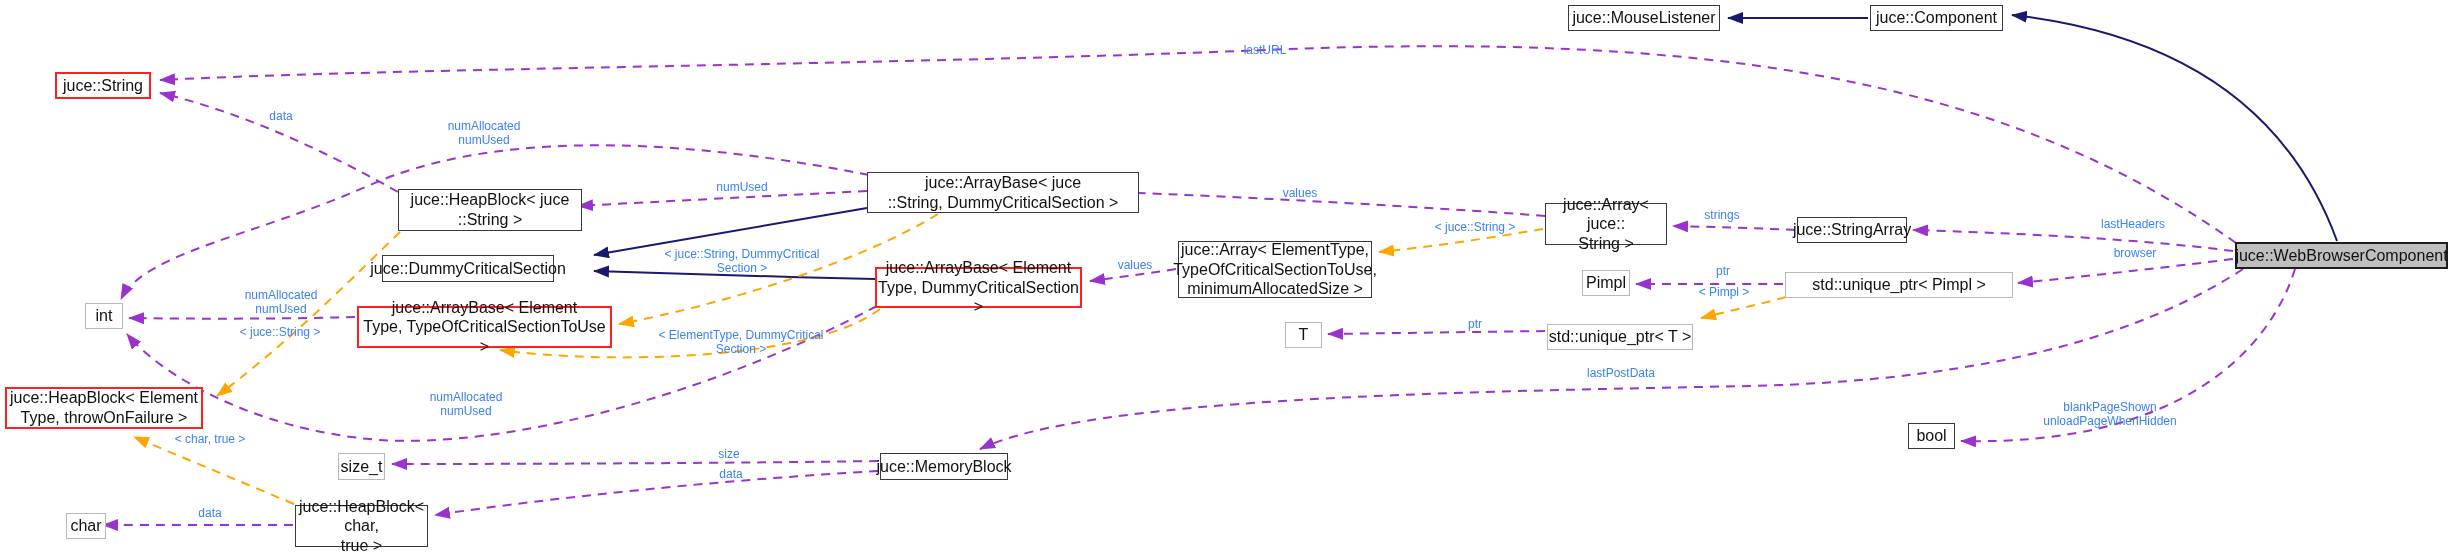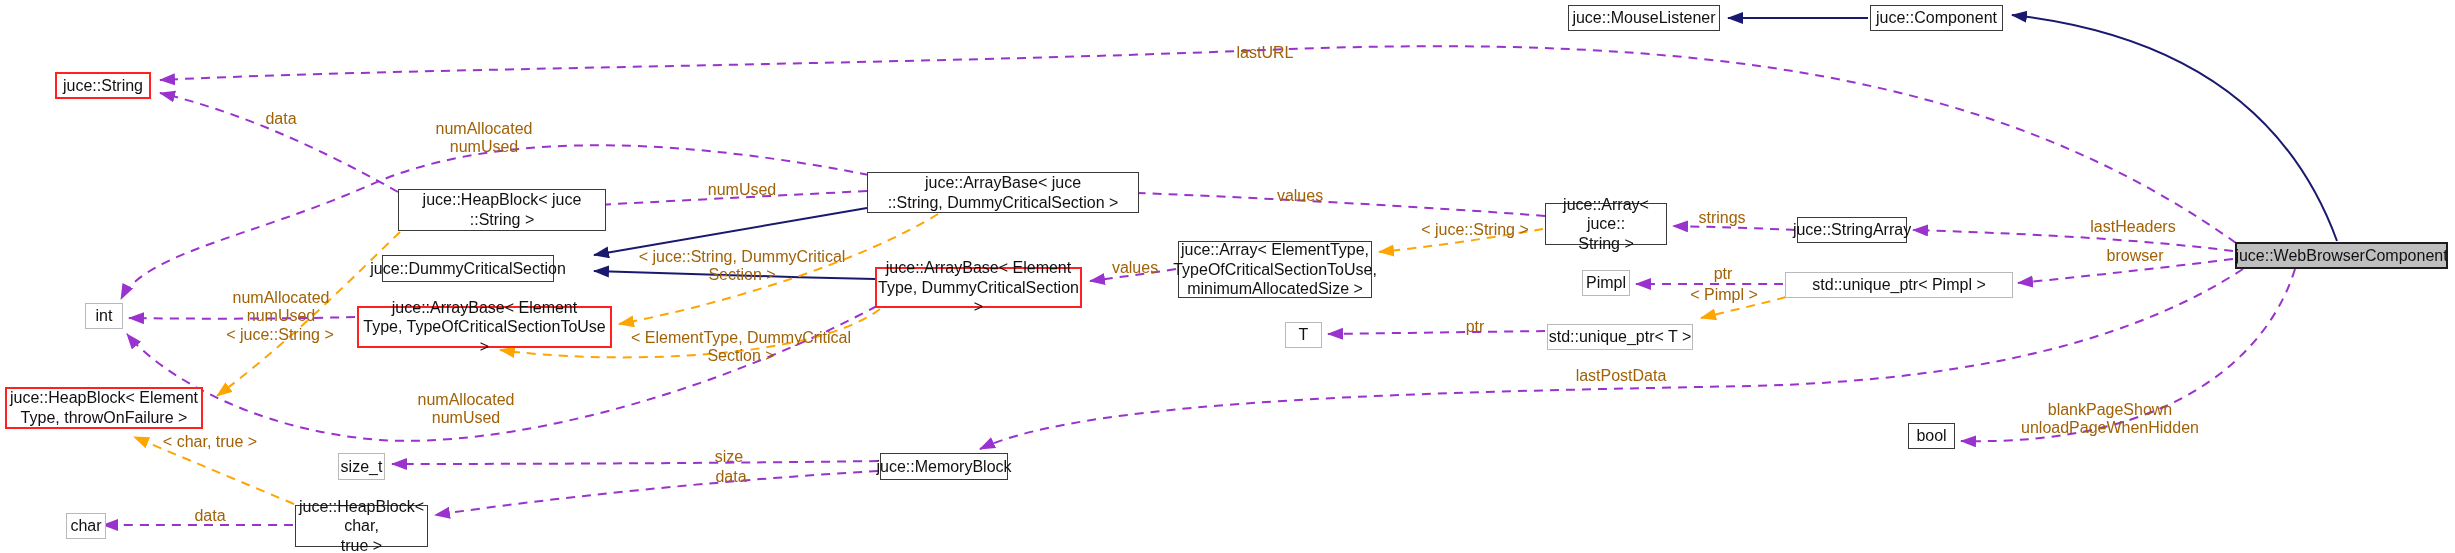--- a/index.html
+++ b/index.html
@@ -6,22 +6,22 @@
   #canvas{position:relative;width:2455px;height:553px;background:#ffffff;
           font-family:"Liberation Sans", sans-serif;overflow:hidden;}
   #edges{position:absolute;left:0;top:0;width:2455px;height:553px;}
   .node{position:absolute;box-sizing:border-box;background:#ffffff;
         border:1px solid #3a3a3a;display:flex;align-items:center;justify-content:center;
         font-size:16px;line-height:1.22;color:#111;z-index:2;}
   .node span{white-space:pre-line;text-align:center;display:block;}
   .node.red{border:2px solid #ff2020;}
   .node.gray{border:1px solid #b9b9b9;}
   .node.hl{background:#bfbfbf;border:2px solid #1d1d1d;}
-  .elabel{position:absolute;transform:translateX(-50%);font-size:16px;line-height:1.15;
-          color:#a16207;text-align:center;white-space:pre-line;z-index:3;}
+  .elabel{position:absolute;transform:translateX(-50%);font-size:12px;line-height:1.15;
+          color:#3b82f6;text-align:center;white-space:pre-line;z-index:3;}
 </style>
 </head>
 <body>
 
 <div id="canvas">
 
   <svg id="edges" viewBox="0 0 2455 553" xmlns="http://www.w3.org/2000/svg">
     <defs>
       <marker id="ar-p" markerUnits="userSpaceOnUse" markerWidth="18" markerHeight="14" refX="15" refY="6" orient="auto">
           <path d="M0,0 L16,6 L0,12 z" fill="#9a32cd"></path>
@@ -77,21 +77,21 @@
     </div>
 
   <div class="node" style="left:1870px;top:5px;width:133px;height:26px">
     <span>juce::Component</span>
     </div>
 
   <div class="node red" style="left:55px;top:72px;width:96px;height:27px">
     <span>juce::String</span>
     </div>
 
-  <div class="node" style="left:398px;top:189px;width:208px;height:42px">
+  <div class="node" style="left:398px;top:189px;width:184px;height:42px">
     <span>juce::HeapBlock&lt; juce
 ::String &gt;</span>
     </div>
 
   <div class="node" style="left:867px;top:172px;width:272px;height:41px">
     <span>juce::ArrayBase&lt; juce
 ::String, DummyCriticalSection &gt;</span>
     </div>
 
   <div class="node" style="left:382px;top:255px;width:172px;height:27px">

